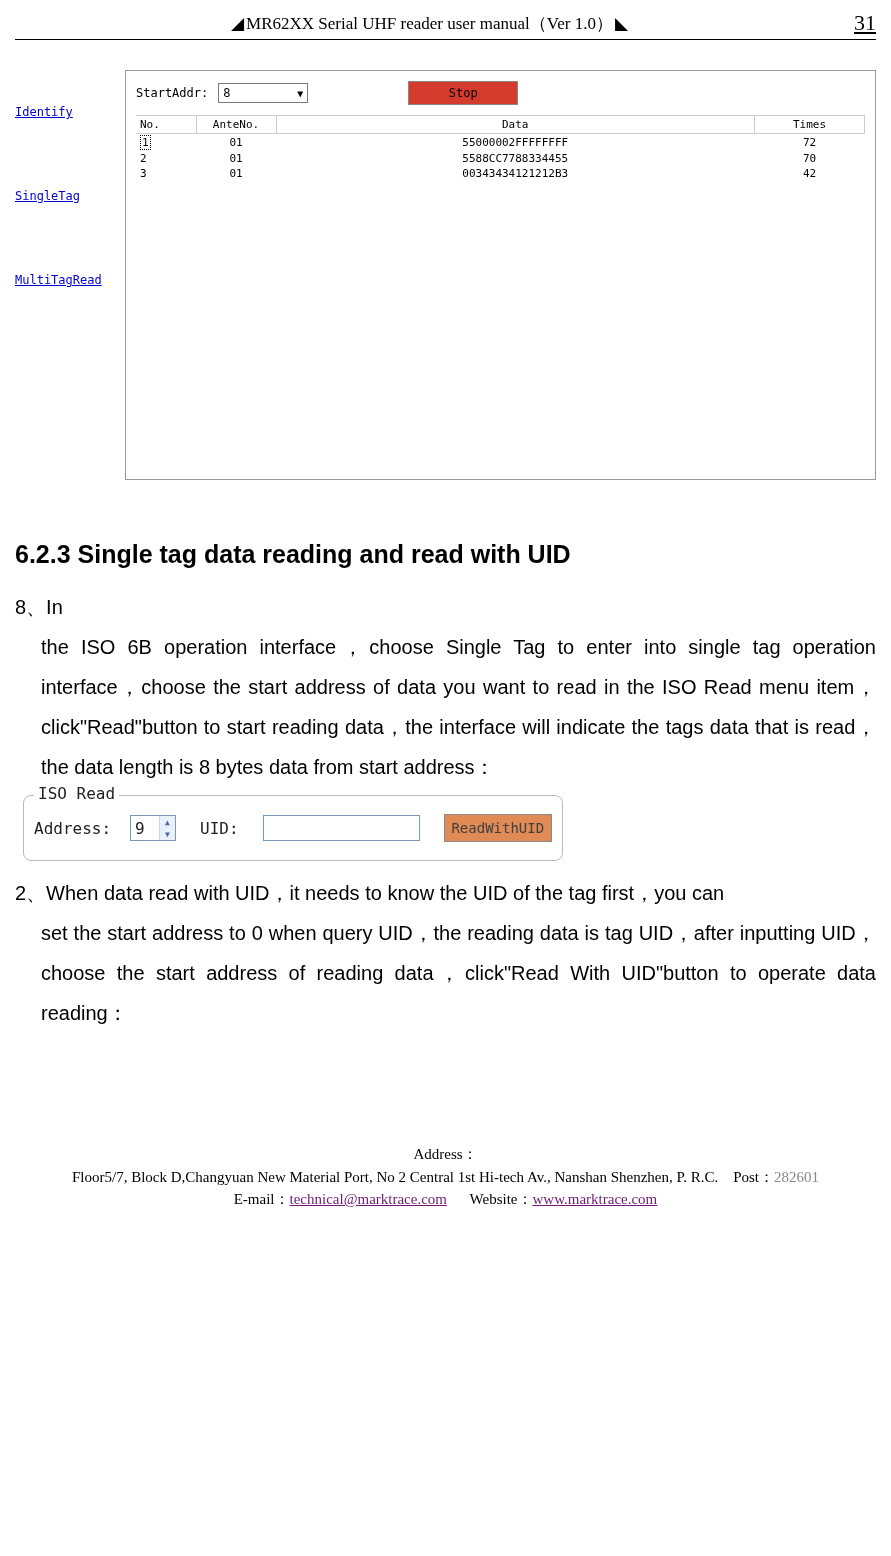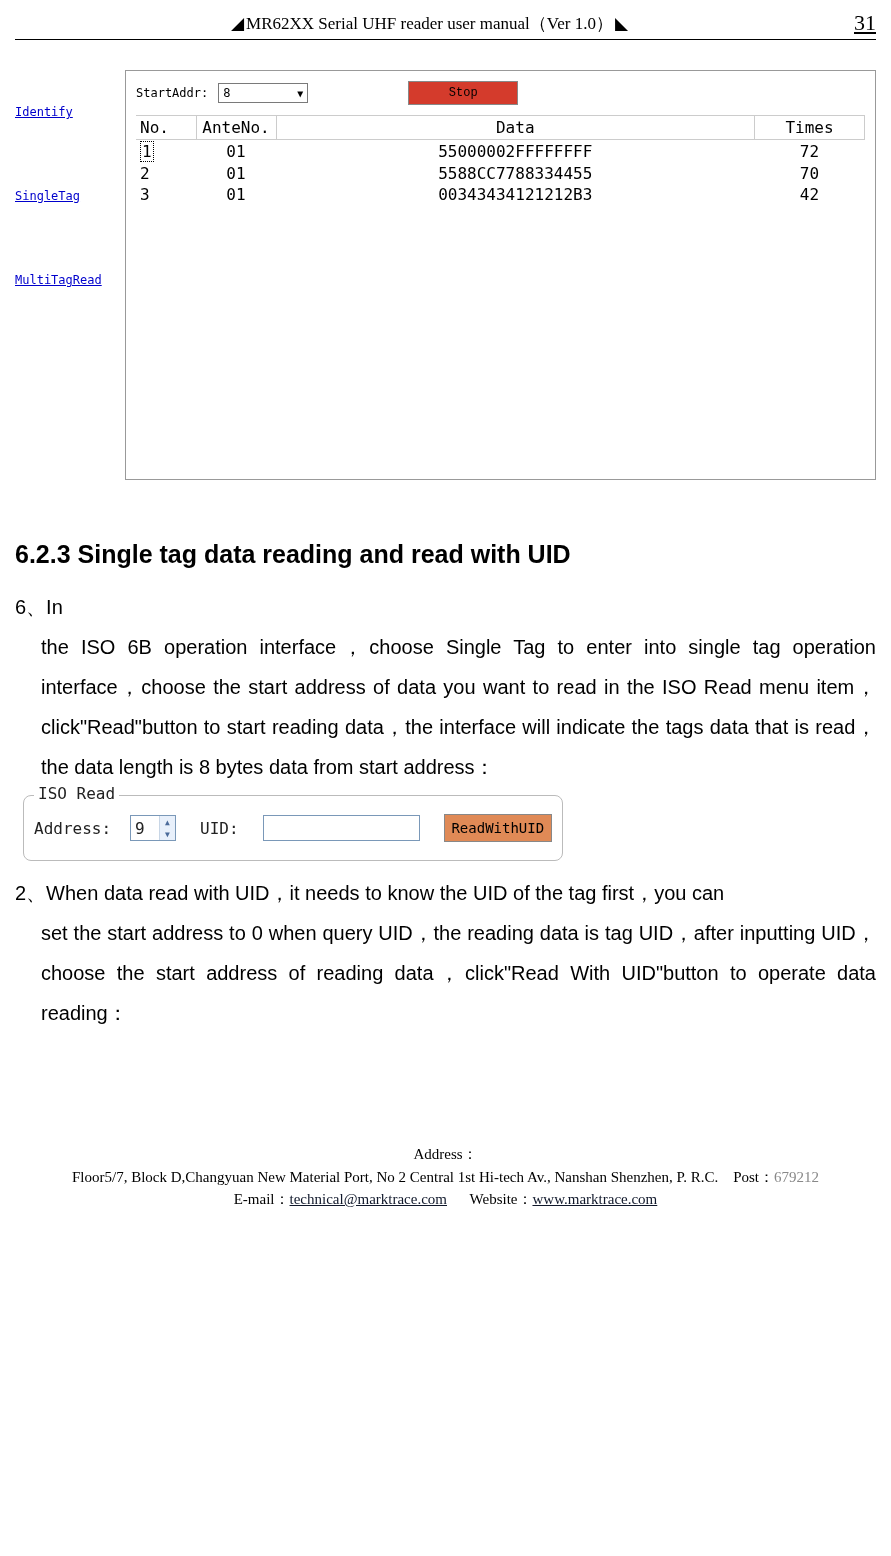--- a/index.html
+++ b/index.html
@@ -94,26 +94,25 @@
       margin-left: 90px;
       background: #d43b2c;
       border: 1px solid #888;
       color: #000;
       font-size: 12px;
       width: 110px;
       height: 24px;
       display: inline-flex;
       align-items: center;
       justify-content: center;
-      font-family: Liberation Mono, monospace;
     }
     .table {
       width: 100%;
       border-collapse: collapse;
-      font-size: 16px;
+      font-size: 11px;
     }
     .table th {
       text-align: center;
       font-weight: normal;
       padding: 2px 4px;
       border-top: 1px solid #ccc;
       border-bottom: 1px solid #ccc;
       border-right: 1px solid #ccc;
     }
     .table td {
@@ -207,21 +206,21 @@
       background: #fff;
       display: inline-flex;
       align-items: center;
       padding: 0 6px;
     }
     .iso-uid-input { width: 170px; }
     .iso-result-input { width: 310px; }
     .iso-button {
       background: #e08a56;
       border: 1px solid #888;
-      color: #000000;
+      color: #404040;
       width: 118px;
       height: 28px;
       display: inline-flex;
       align-items: center;
       justify-content: center;
       margin-left: auto;
       font-family: "SimSun", monospace;
       font-size: 14px;
     }
     .footer {
@@ -231,21 +230,21 @@
       line-height: 1.5;
       padding-bottom: 10px;
     }
     .footer .cn {
       font-family: "SimSun", serif;
     }
     .footer .dim {
       color: #888;
     }
     .footer a {
-      color: #0f172a;
+      color: #701a75;
       text-decoration: underline;
     }
   </style>
 </head>
 <body>
 
 <div class="page">
   <div class="header-row">
     <span class="header-title">MR62XX Serial UHF reader user manual（Ver 1.0）</span>
     <span class="page-number">31</span>
@@ -295,21 +294,21 @@
             <td>42</td>
           </tr>
         </tbody>
       </table>
     </div>
   </div>
 
   <h2 class="section-heading">6.2.3 Single tag data reading and read with UID</h2>
 
   <p class="body-text">
-    <span>6、In </span><span class="indent"> the ISO 6B operation interface，choose Single Tag to enter into single tag operation interface，choose the start address of data you want to read in the ISO Read menu item，click"Read"button to start reading data，the interface will indicate the tags data that is read，the data length is 8 bytes data from start address：</span>
+    <span>8、In </span><span class="indent"> the ISO 6B operation interface，choose Single Tag to enter into single tag operation interface，choose the start address of data you want to read in the ISO Read menu item，click"Read"button to start reading data，the interface will indicate the tags data that is read，the data length is 8 bytes data from start address：</span>
   </p>
 
   <div class="iso-box">
     <div class="iso-box-title">ISO Read</div>
     <div class="iso-row">
       <span class="iso-label">Address:</span>
       <span class="iso-spinner">
         <span class="spin-val">9</span>
         <span class="spin-btns">
           <span>▲</span>
@@ -326,21 +325,21 @@
     <span>2、When data read with UID，it needs to know the UID of the tag first，you can </span><span class="indent">set the start address to 0 when query UID，the reading data is tag UID，after inputting UID，choose the start address of reading data，click"Read With UID"button to operate data reading：</span>
   </p>
 
   <div class="footer">
     <div>
       <span class="cn">Address：</span>
     </div>
     <div>
       <span>Floor5/7, Block D,Changyuan New  Material Port, No 2 Central 1st Hi-tech Av., Nanshan Shenzhen, P. R.C.</span>
       &nbsp;&nbsp;
-      <span class="cn">Post：</span><span class="dim">679212</span>
+      <span class="cn">Post：</span><span class="dim">282601</span>
     </div>
     <div>
       <span class="cn">E-mail：</span><a>technical@marktrace.com</a>
       &nbsp;&nbsp;&nbsp;&nbsp;
       <span class="cn">Website：</span><a>www.marktrace.com</a>
     </div>
   </div>
 </div>
 
 </body></html>

